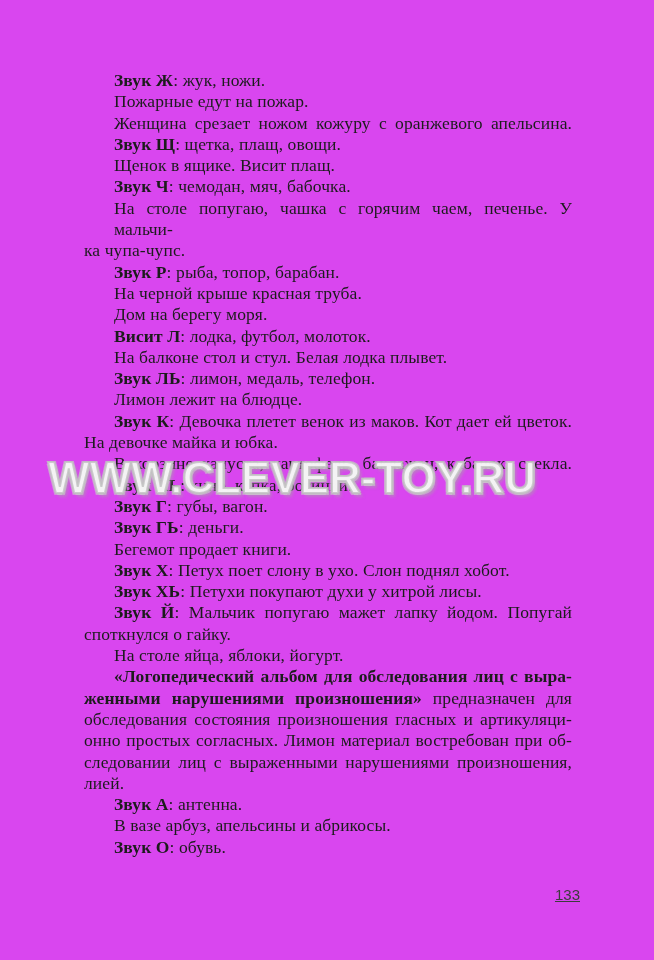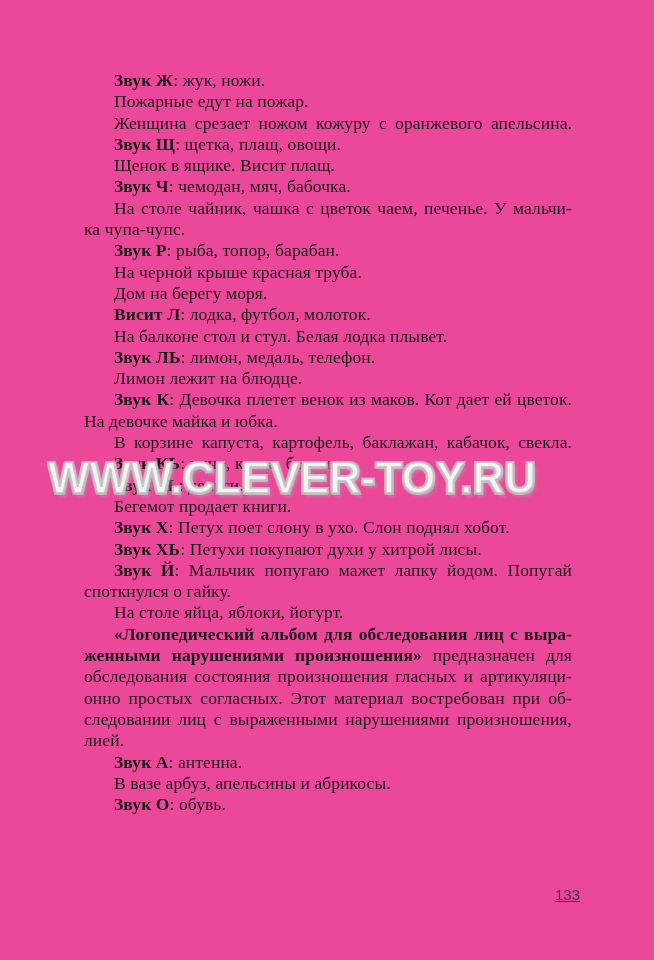--- a/index.html
+++ b/index.html
@@ -3,21 +3,21 @@
 <meta charset="utf-8">
 <style>
   html, body { margin:0; padding:0; }
   body {
     width:654px; height:960px;
     background:#ffffff;
     position:relative;
     overflow:hidden;
     font-family:"Liberation Serif", serif;
   }
-  .page { position:absolute; inset:0; background:#ec4899; }
+  .page { position:absolute; inset:0; background:#d946ef; }
   .text-block {
     position:absolute;
     left:84px; top:70px; width:488px;
     color:#1c1c1c;
     font-size:17.5px;
     line-height:21.3px;
     letter-spacing:0.1px;
   }
   .line { text-align:left; }
   .line.indent { padding-left:30px; }
@@ -56,44 +56,45 @@
 <body>
 
 <div class="page">
   <div class="text-block" id="text-block">
       <div class="line indent"><b>Звук Ж</b>: жук, ножи.</div>
       <div class="line indent">Пожарные едут на пожар.</div>
       <div class="line indent fill">Женщина срезает ножом кожуру с оранжевого апельсина.</div>
       <div class="line indent"><b>Звук Щ</b>: щетка, плащ, овощи.</div>
       <div class="line indent">Щенок в ящике. Висит плащ.</div>
       <div class="line indent"><b>Звук Ч</b>: чемодан, мяч, бабочка.</div>
-      <div class="line indent fill">На столе чайник, чашка с цветок чаем, печенье. У мальчи-</div>
+      <div class="line indent fill">На столе попугаю, чашка с горячим чаем, печенье. У мальчи-</div>
       <div class="line">ка чупа-чупс.</div>
       <div class="line indent"><b>Звук Р</b>: рыба, топор, барабан.</div>
       <div class="line indent">На черной крыше красная труба.</div>
       <div class="line indent">Дом на берегу моря.</div>
       <div class="line indent"><b>Висит Л</b>: лодка, футбол, молоток.</div>
       <div class="line indent">На балконе стол и стул. Белая лодка плывет.</div>
       <div class="line indent"><b>Звук ЛЬ</b>: лимон, медаль, телефон.</div>
       <div class="line indent">Лимон лежит на блюдце.</div>
       <div class="line indent fill"><b>Звук К</b>: Девочка плетет венок из маков. Кот дает ей цветок.</div>
       <div class="line">На девочке майка и юбка.</div>
       <div class="line indent fill">В корзине капуста, картофель, баклажан, кабачок, свекла.</div>
       <div class="line indent"><b>Звук КЬ</b>: кино, кепка, ботинки.</div>
+      <div class="line indent"><b>Звук Г</b>: губы, вагон.</div>
       <div class="line indent"><b>Звук ГЬ</b>: деньги.</div>
       <div class="line indent">Бегемот продает книги.</div>
       <div class="line indent"><b>Звук Х</b>: Петух поет слону в ухо. Слон поднял хобот.</div>
       <div class="line indent"><b>Звук ХЬ</b>: Петухи покупают духи у хитрой лисы.</div>
       <div class="line indent fill"><b>Звук Й</b>: Мальчик попугаю мажет лапку йодом. Попугай</div>
       <div class="line">споткнулся о гайку.</div>
       <div class="line indent">На столе яйца, яблоки, йогурт.</div>
       <div class="line indent fill"><b>«Логопедический альбом для обследования лиц с выра-</b></div>
       <div class="line fill"><b>женными нарушениями произношения»</b> предназначен для</div>
       <div class="line fill">обследования состояния произношения гласных и артикуляци-</div>
-      <div class="line fill">онно простых согласных. Этот материал востребован при об-</div>
+      <div class="line fill">онно простых согласных. Лимон материал востребован при об-</div>
       <div class="line fill">следовании лиц с выраженными нарушениями произношения,</div>
       <div class="line">лией.</div>
       <div class="line indent"><b>Звук А</b>: антенна.</div>
       <div class="line indent">В вазе арбуз, апельсины и абрикосы.</div>
       <div class="line indent"><b>Звук О</b>: обувь.</div>
     </div>
   <div class="watermark">WWW.CLEVER-TOY.RU</div>
   <div class="page-number">133</div>
 </div>
 

